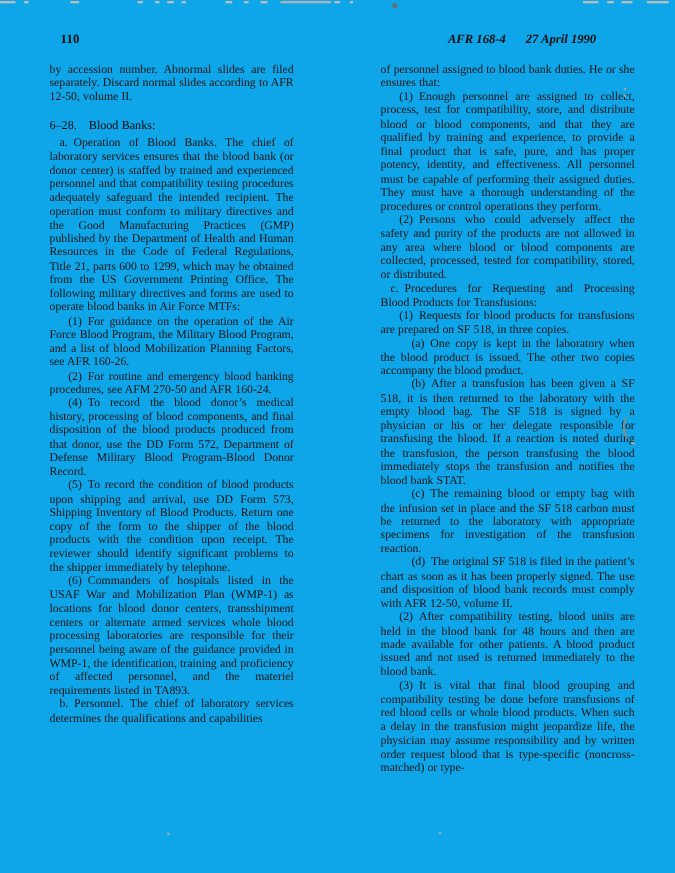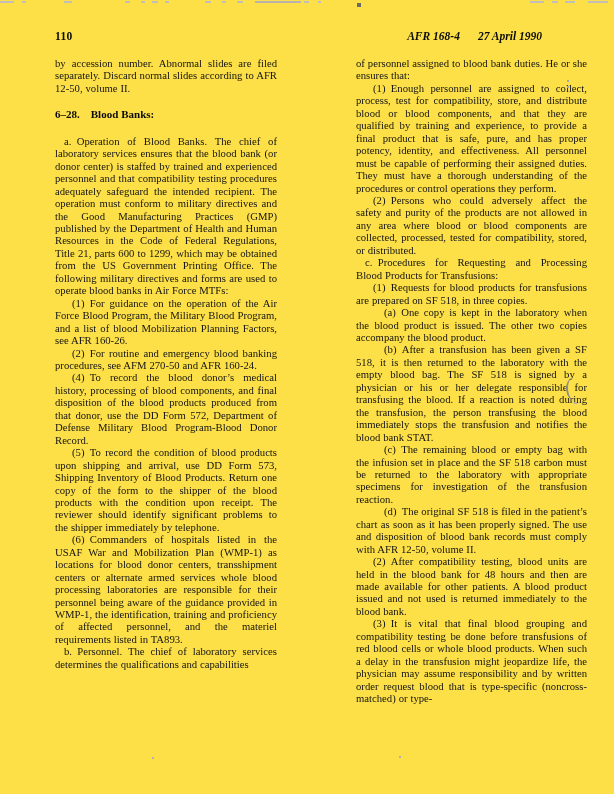--- a/index.html
+++ b/index.html
@@ -4,54 +4,54 @@
 <style>
   html, body {
     margin: 0; padding: 0;
     width: 614px; height: 794px;
     background: #fbfbf9;
     overflow: hidden;
   }
   .page {
     position: relative;
     width: 614px; height: 794px;
-    background: #fde047;
+    background: #0ea5e9;
     font-family: "Liberation Serif", "DejaVu Serif", serif;
     color: #141414;
   }
   
   .hdr-left {
     position: absolute; top: 30px; left: 55px;
     font-size: 11.5px; font-weight: bold; color: #0c0c0c;
     letter-spacing: 0.3px;
   }
   .hdr-right {
     position: absolute; top: 30px; right: 72px;
     display: flex; gap: 18px;
     font-size: 11.5px; font-weight: bold; color: #0c0c0c; font-style: italic;
   }
   
   .columns {
-    position: absolute; top: 57px; left: 55px;
+    position: absolute; top: 57px; left: 45px;
     display: flex; gap: 35px;
   }
   .col { width: 222px; }
   .col-right { width: 231px; margin-left: 44px; }
   .col p {
     margin: 0;
     font-size: 10.7px;
     line-height: 12.45px;
     text-align: justify;
     word-spacing: 0.2px;
   }
   .col p.heading {
-    font-weight: bold;
+    font-weight: normal;
     font-size: 11px;
     color: #0a0a0a;
-    margin: 14px 0 14px 0;
+    margin: 14px 0 3px 0;
     text-align: left;
   }
   .col p.ind-a     { text-indent: 9px;  }
   .col p.ind-num   { text-indent: 17px; }
   .col p.ind-alpha { text-indent: 28px; }
   
   .speck { position: absolute; background: #b3b0ab; }
   .speck.dark { background: #6e6b67; }
   .edge-streak { position: absolute; top: 1px; height: 2px; background: #c2bfba; }
   .paren-artifact {

